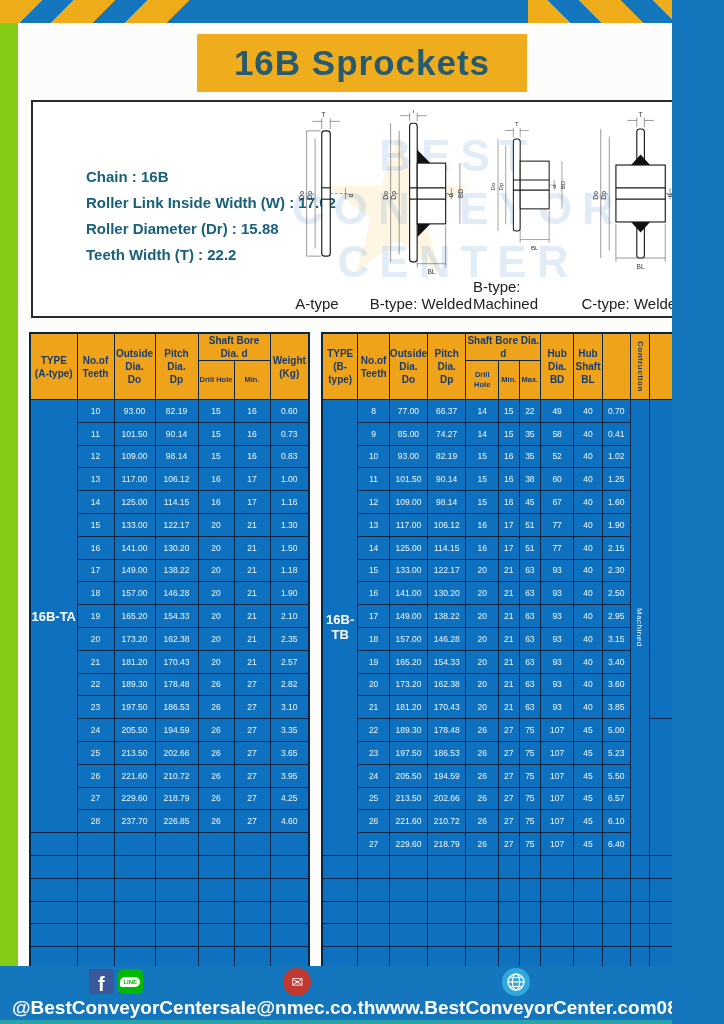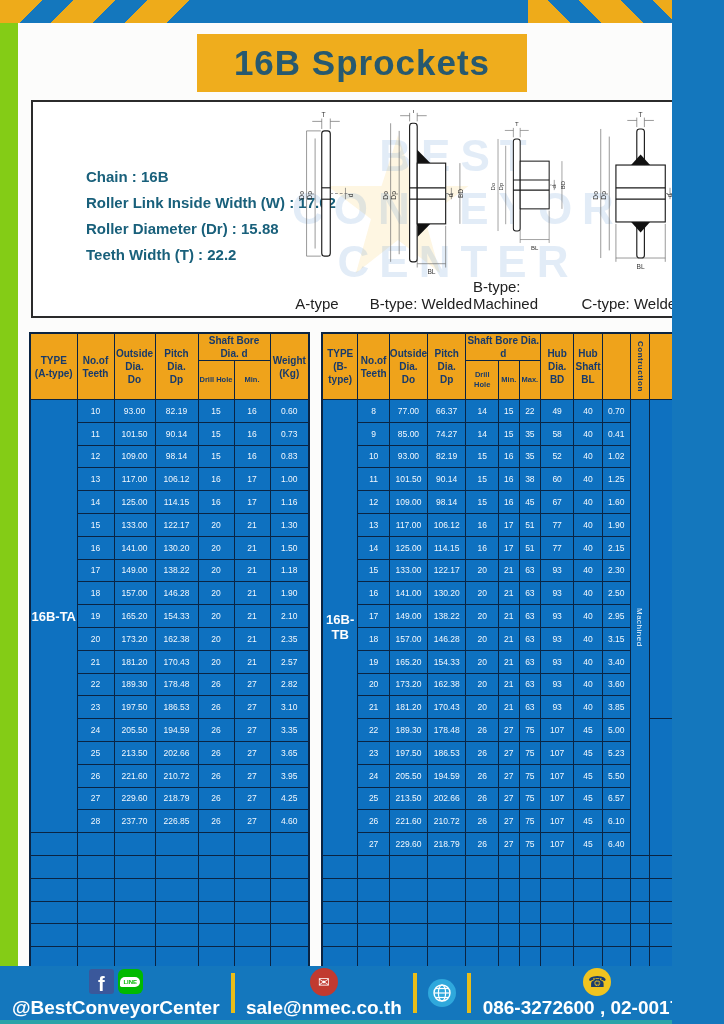--- a/index.html
+++ b/index.html
@@ -822,20 +822,21 @@
     <div class="f-group">
       <div class="circle-icon globe-circle">
         <svg width="20" height="20" viewBox="0 0 20 20">
           <circle cx="10" cy="10" r="8" fill="none" stroke="#fff" stroke-width="1.4"></circle>
           <ellipse cx="10" cy="10" rx="3.6" ry="8" fill="none" stroke="#fff" stroke-width="1.2"></ellipse>
           <line x1="2" y1="10" x2="18" y2="10" stroke="#fff" stroke-width="1.2"></line>
           <line x1="3.2" y1="5.5" x2="16.8" y2="5.5" stroke="#fff" stroke-width="1.2"></line>
           <line x1="3.2" y1="14.5" x2="16.8" y2="14.5" stroke="#fff" stroke-width="1.2"></line>
         </svg>
       </div>
+      <div class="f-label">www.BestConveyorCenter.com</div>
     </div>
     <div class="sep"></div>
     <div class="f-group">
       <div class="circle-icon phone-circle">☎</div>
       <div class="f-label">086-3272600 , 02-0017766</div>
     </div>
   </div>
   <div class="bottom-strip"></div>
 
 </div>

